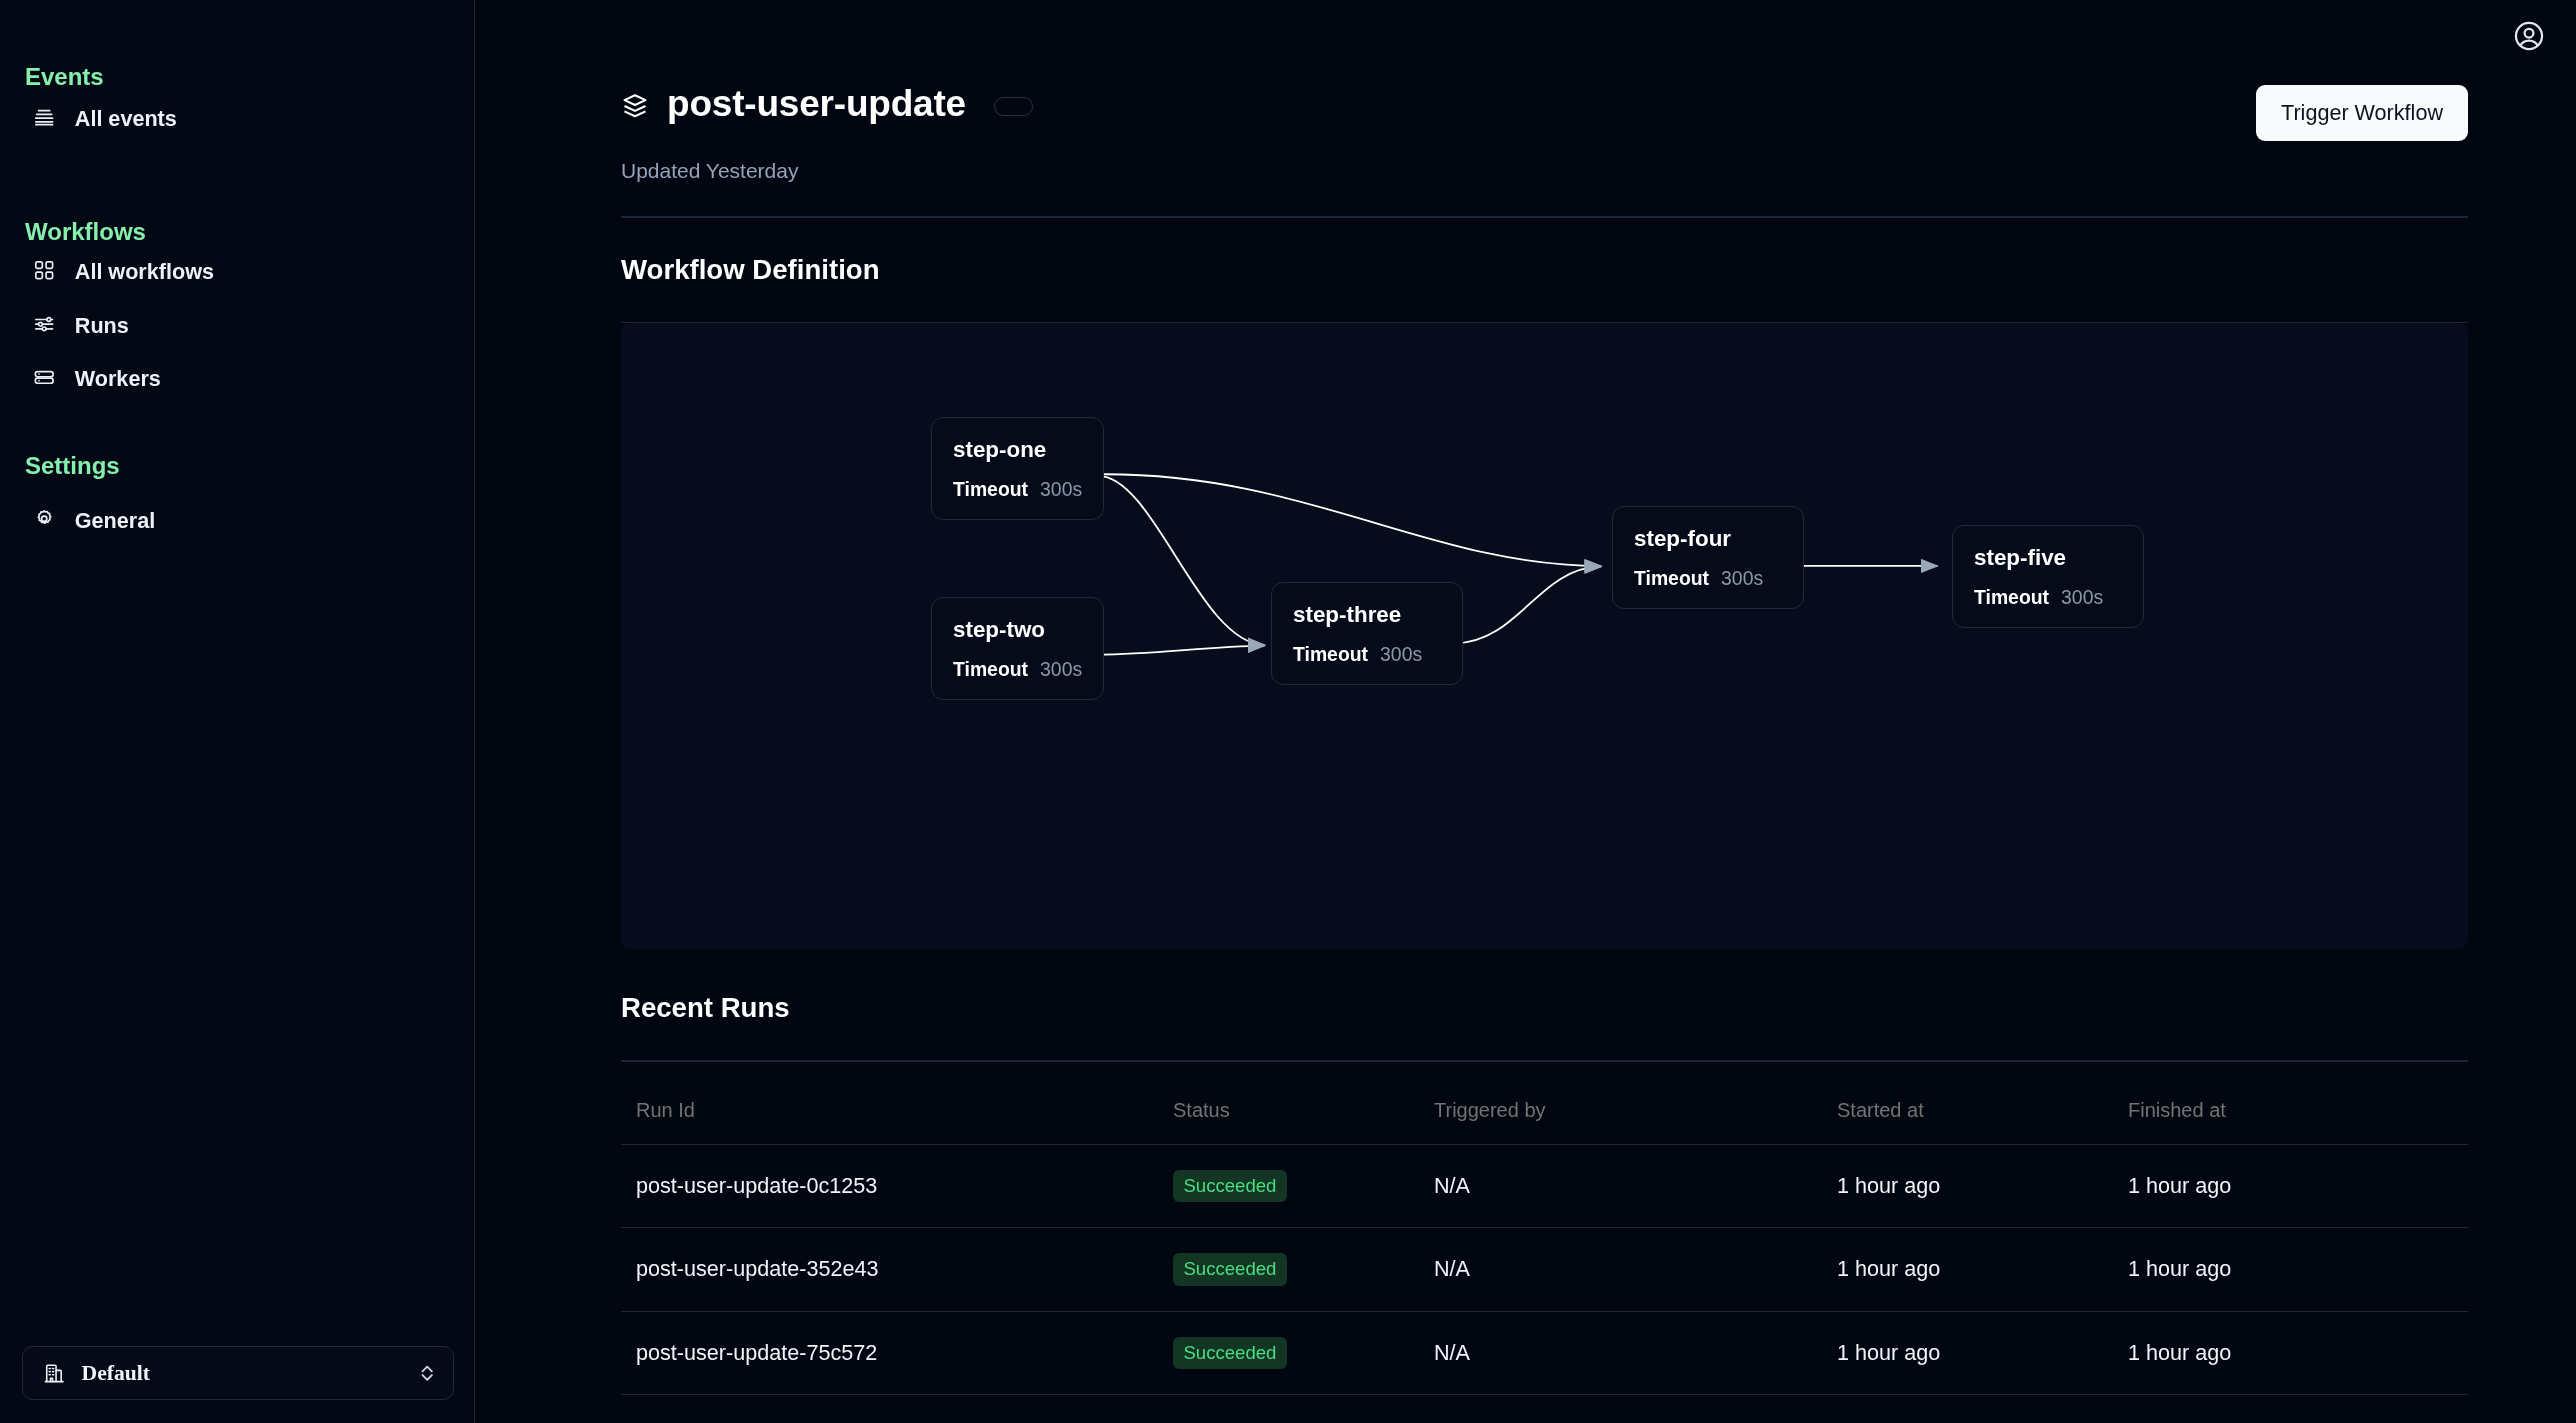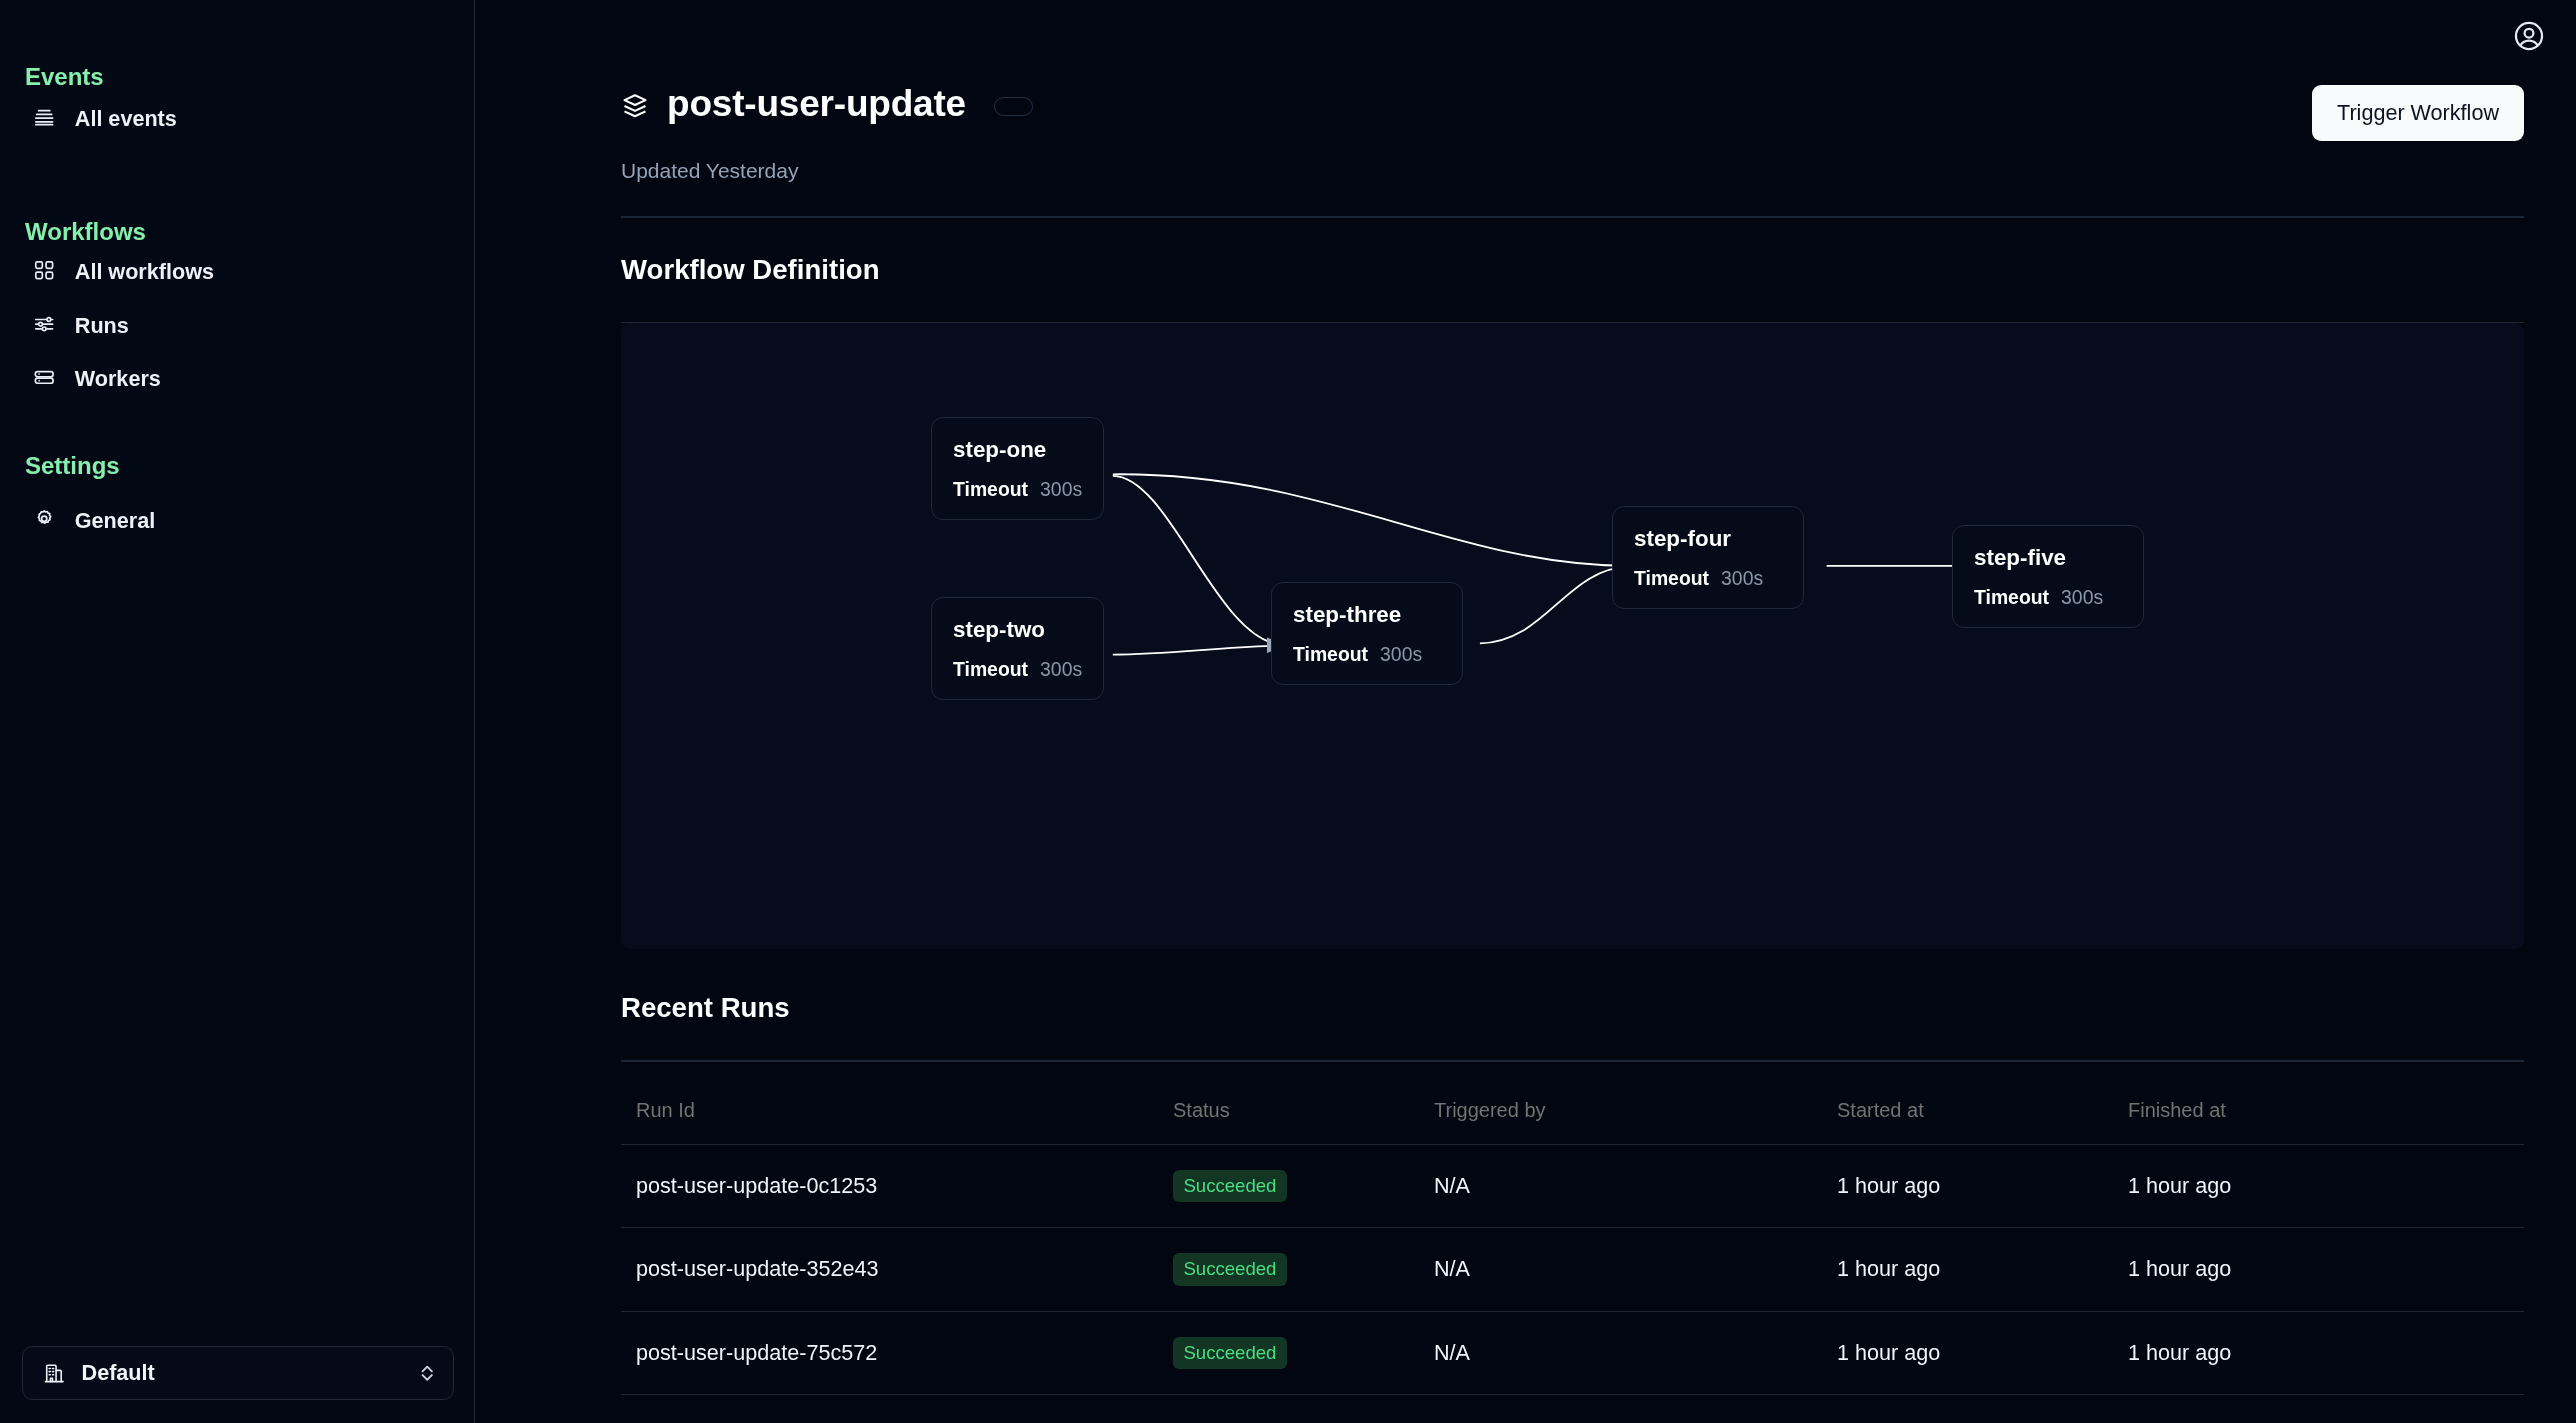--- a/index.html
+++ b/index.html
@@ -48,37 +48,37 @@
 
   #nav-workflows-list .nav-item { margin-top: 13.4px; }
   #nav-settings-list .nav-item { margin-top: 28px; }
 
   .org-switcher {
     position: absolute; left: 22.4px; bottom: 24px;
     width: 432px; height: 54px;
     border: 1.5px solid #1e293b; border-radius: 10.4px;
     background: #040a17;
     display: flex; align-items: center; padding: 0 19.4px;
-    gap: 16.4px; cursor: pointer;
+    gap: 16.4px; cursor: pointer; font-family: Liberation Serif, serif;
   }
   .org-name { font-size: 21.6px; font-weight: 700; color: #f1f5f9; flex: 1; }
 
   
   #main { flex: 1; position: relative; height: 1424px; background: #020611; }
 
   #topbar {
     height: 83px; position: relative;
   }
   .account-btn {
     position: absolute; right: 30px; top: 19.4px;
     width: 34px; height: 34px; cursor: pointer;
   }
   .account-btn svg { width: 34px; height: 34px; display:block; }
 
-  #content { padding: 0 52px 0 146px; }
+  #content { padding: 0 108px 0 146px; }
 
   .page-head { display: flex; align-items: flex-start; justify-content: space-between; }
   .title-row { display: flex; align-items: center; gap: 18px; }
   .title-icon { width: 28px; height: 28px; flex: 0 0 28px; margin-top: 3px; }
   .title-icon svg { width: 28px; height: 28px; display: block; }
   .page-title { font-size: 37px; font-weight: 700; color: #ffffff; letter-spacing: -0.2px; }
   .title-badge {
     width: 39px; height: 19.4px; border-radius: 745px;
     border: 1.5px solid #223146; margin-left: 10.4px; margin-top: 4.5px;
   }

